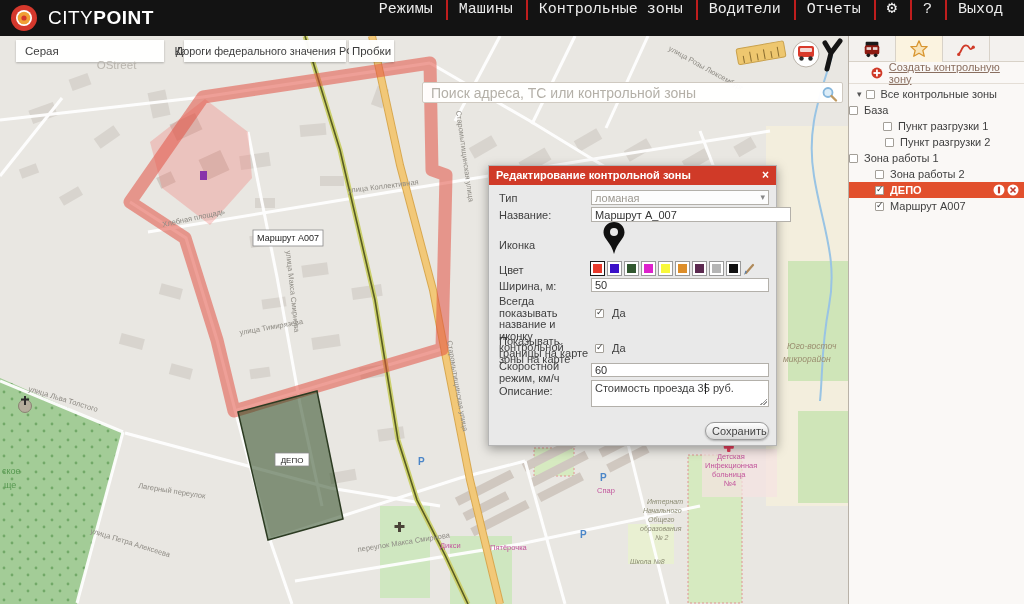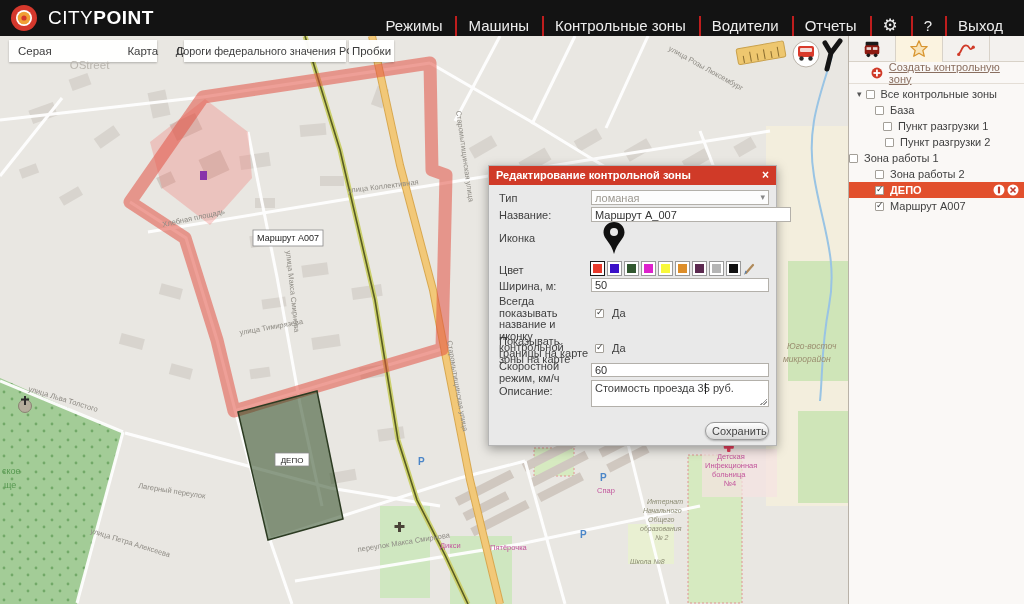--- a/index.html
+++ b/index.html
@@ -6,21 +6,21 @@
   *{box-sizing:border-box;}
   .screen{position:relative;width:1024px;height:604px;overflow:hidden;
           font-family:"Liberation Sans","DejaVu Sans",sans-serif;background:#e9e7e2;}
 
   
   .topbar{position:absolute;left:0;top:0;width:1024px;height:36px;background:#131313;
           display:flex;align-items:center;z-index:50;}
   .brand{display:flex;align-items:center;margin-left:10px;}
   .brand-text{color:#fff;font-size:19px;letter-spacing:.5px;margin-left:10px;}
   .brand-text b{font-weight:bold;}
-  #nav{display:flex;align-items:flex-start;list-style:none;margin:0 8px 0 auto;padding:0;height:20px;}
+  #nav{display:flex;align-items:flex-end;list-style:none;margin:0 8px 0 auto;padding:0;height:20px;font-family:Liberation Mono, monospace;}
   #nav li{position:relative;padding:0 13px;color:#ededed;font-size:15px;line-height:36px;
           cursor:pointer;white-space:nowrap;}
   #nav li::before{content:"";position:absolute;left:0;top:8px;bottom:8px;width:2px;background:#bf1d1d;}
   #nav li:first-child::before{display:none;}
   .gear-glyph{font-size:17px;}
 
   
   .map-area{position:absolute;left:0;top:36px;width:848px;height:568px;overflow:hidden;}
   .map-area svg text{user-select:none;}
   .lbl-st{fill:#8e8b84;font-size:7.5px;}
@@ -311,53 +311,60 @@
           <text x="655" y="504" class="lbl-olive">№ 2</text>
           <text x="630" y="528" class="lbl-olive">Школа №8</text>
           <text x="418" y="429" class="lbl-blue">P</text>
           <text x="600" y="445" class="lbl-blue">P</text>
           <text x="580" y="502" class="lbl-blue">P</text>
         </g>
     </svg>
 
     
     <div class="map-tabs">
-      <div class="tab-strip" style="left:9px;width:148px;">
+      <div class="tab-strip" style="left:16px;width:148px;gap:20px;">
         <span>Серая</span>
         <span class="tab-dim">OStreet</span>
         <span>Карта</span>
         <span>Спутник</span>
       </div>
       <div class="tab-strip" style="left:184px;width:162px;justify-content:center;">
         <span style="padding:0 4px;font-size:10.8px;">Дороги федерального значения РФ</span>
       </div>
       <div class="tab-strip" style="left:349px;width:45px;justify-content:center;">
         <span style="padding:0 4px;">Пробки</span>
       </div>
     </div>
 
     
+    <div class="search-wrap">
+      <input type="text" placeholder="Поиск адреса, ТС или контрольной зоны" style="">
+      <svg class="search-ico" width="18" height="18" viewBox="0 0 18 18">
+        <circle cx="8" cy="7.5" r="4.5" fill="#dcedf8" stroke="#86b7dc" stroke-width="1.8"></circle>
+        <line x1="11.5" y1="11" x2="16" y2="15.5" stroke="#c09a62" stroke-width="2.4" stroke-linecap="round"></line>
+      </svg>
+    </div>
   </div>
 
   <div class="dialog">
     <div class="dlg-header">
       <span class="dlg-title">Редактирование контрольной зоны</span>
       <span class="dlg-close">×</span>
     </div>
 
     <span class="dlg-label" style="left:10px;top:27px;">Тип</span>
     <div class="dlg-select" style="left:102px;top:24px;width:178px;height:15px;">
       <span>ломаная</span>
       <span class="arr">▾</span>
     </div>
 
     <span class="dlg-label" style="left:10px;top:44px;">Название:</span>
     <input class="dlg-input" style="left: 102px; top: 41px; width: 200px; height: 15px;" value="Маршрут А_007">
 
-    <span class="dlg-label" style="left:10px;top:67px;">Иконка</span>
+    <span class="dlg-label" style="left:10px;top:74px;">Иконка</span>
     <svg style="position:absolute;left:114px;top:56px;" width="22" height="33" viewBox="0 0 22 33">
       <path d="M11,0 C5,0 0.5,4.5 0.5,10.5 C0.5,17 8,20 11,32 C14,20 21.5,17 21.5,10.5 C21.5,4.5 17,0 11,0 Z" fill="#111"></path>
       <circle cx="11" cy="10" r="4" fill="#e9e9e9"></circle>
     </svg>
 
     <span class="dlg-label" style="left:10px;top:99px;">Цвет</span>
     <div class="swatches" id="swatches">
         <div class="swatch selected">
           <div class="inner" style="background: rgb(232, 57, 43);"></div>
         </div>
@@ -454,21 +461,21 @@
       </svg>
       <span class="link">Создать контрольную зону</span>
     </div>
 
     <div id="tree">
         <div class="tree-row" style="padding-left: 8px;">
           <span class="caret">▾</span>
           <span class="cb"></span>
           <span class="t-label">Все контрольные зоны</span>
         </div>
-        <div class="tree-row" style="padding-left: 26px;">
+        <div class="tree-row" style="">
           <span class="cb"></span>
           <span class="t-label">База</span>
         </div>
         <div class="tree-row" style="padding-left: 34px;">
           <span class="cb"></span>
           <span class="t-label">Пункт разгрузки 1</span>
         </div>
         <div class="tree-row" style="padding-left: 36px;">
           <span class="cb"></span>
           <span class="t-label">Пункт разгрузки 2</span>

